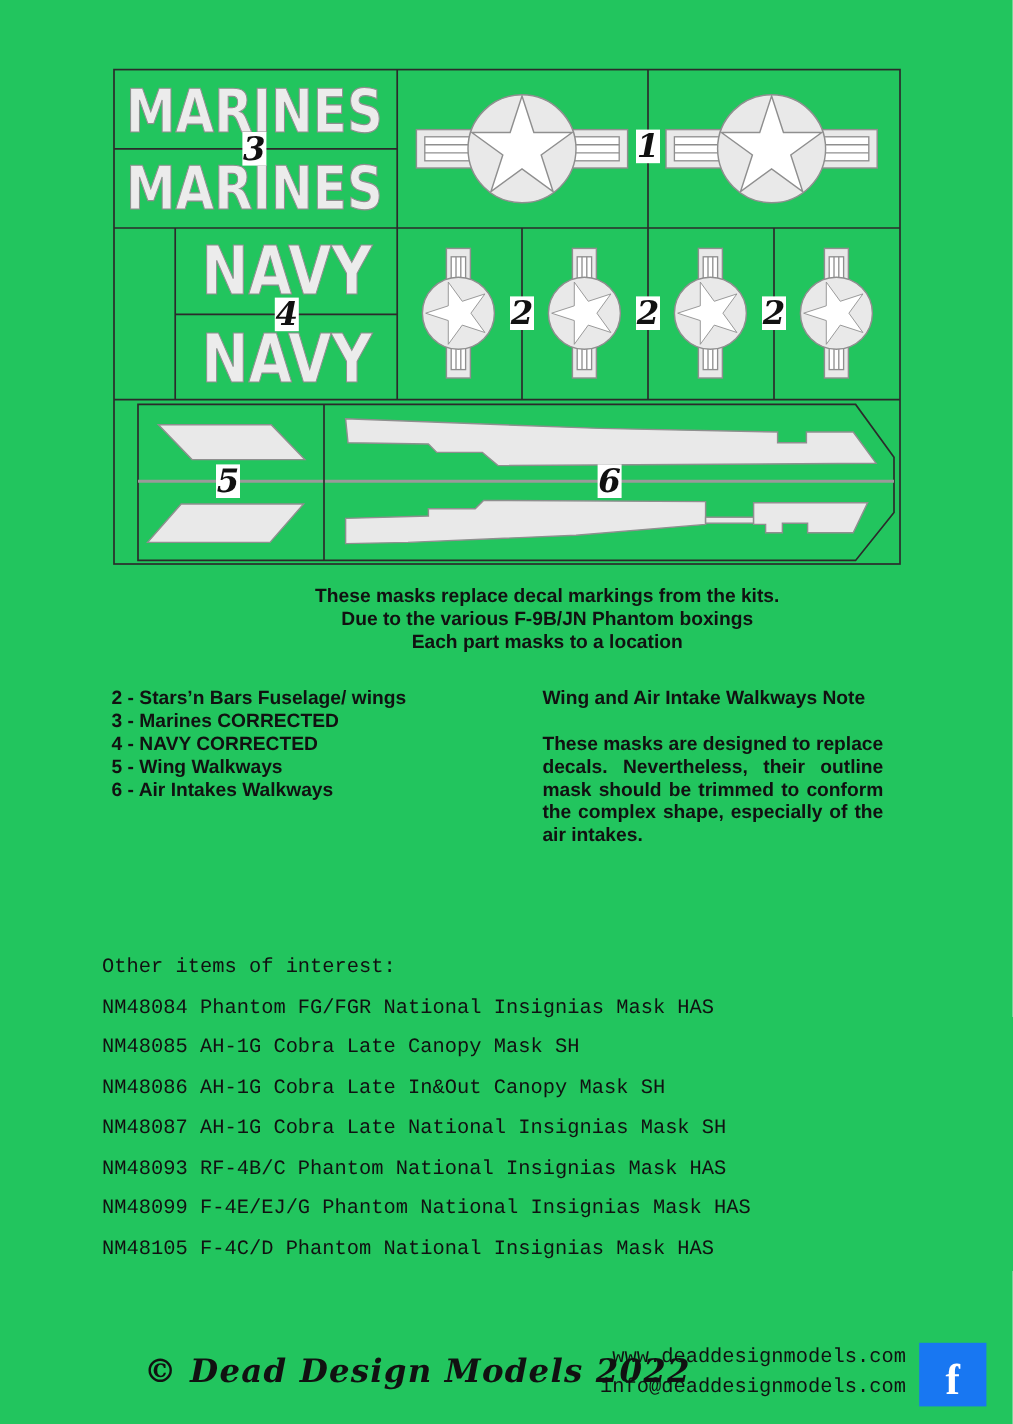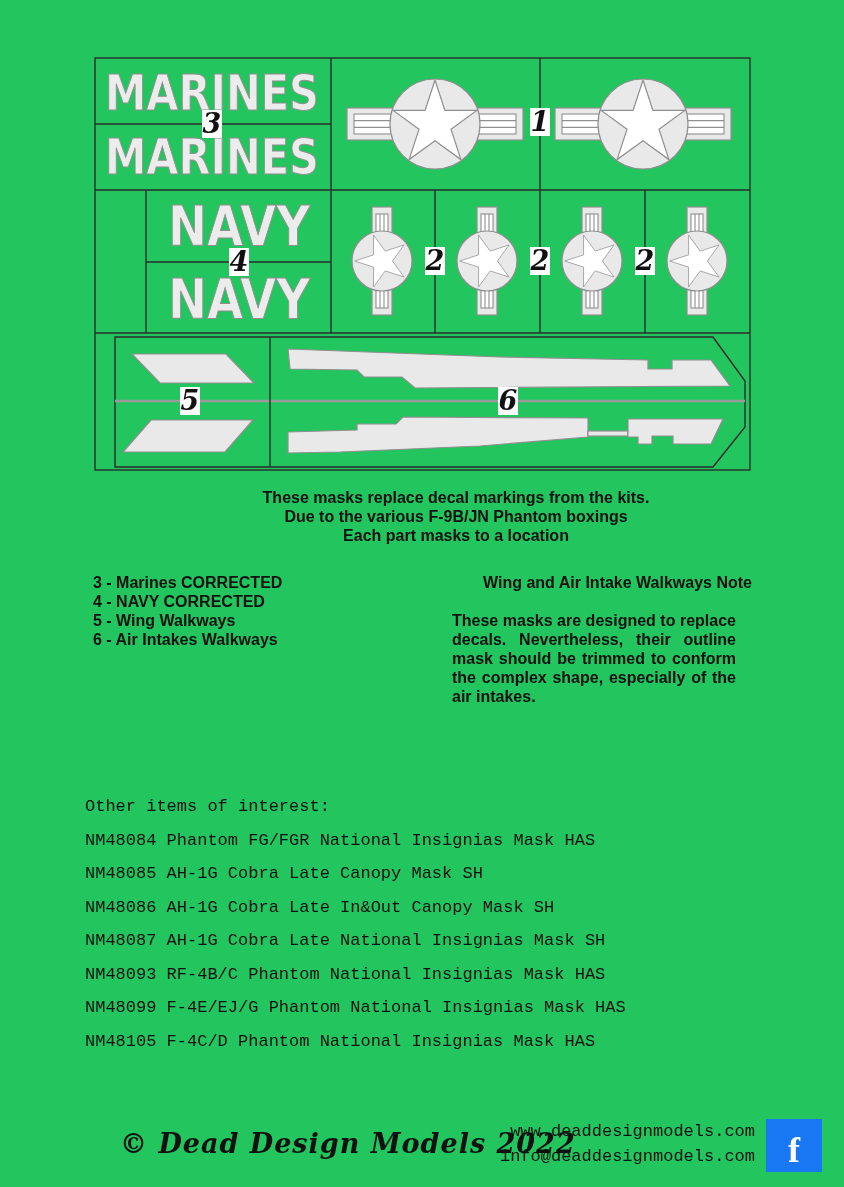--- a/index.html
+++ b/index.html
@@ -18,21 +18,21 @@
   .num{font-family:"DejaVu Serif",serif;font-style:italic;font-weight:700;
        font-size:27px;fill:#111;}
   .halo{fill:#ffffff;stroke:none;}
   
   .intro{position:absolute;left:0;top:488px;width:844px;text-align:center;
          font-size:16px;line-height:19px;font-weight:700;margin-left:34px;}
   .parts{position:absolute;left:93px;top:573px;width:330px;
          font-size:16px;line-height:19px;font-weight:700;}
   .note{position:absolute;left:452px;top:573px;width:300px;
         font-size:16px;line-height:19px;font-weight:700;}
-  .note-title{text-align:right;margin:0 0 19px 0;}
+  .note-title{text-align:left;margin:0 0 19px 0;}
   .note-body{text-align:justify;margin:19px 16px 0 0;}
   .other{position:absolute;left:85px;top:798px;width:620px;
          font-family:"Liberation Mono",monospace;font-weight:400;font-size:17px;}
   .other-heading{line-height:17px;margin:0 0 16px 0;}
   .other-item{line-height:17px;margin:16.5px 0 0 0;}
   
   .copyright{position:absolute;left:72px;top:1128px;
              font-family:"DejaVu Serif",serif;font-style:italic;font-weight:700;
              font-size:27px;letter-spacing:1px;margin-left:48px;}
   .contact{position:absolute;right:89px;top:1119px;width:300px;text-align:right;
@@ -136,20 +136,21 @@
     </g>
   </svg>
 
   <div class="intro">
     <div>These masks replace decal markings from the kits.</div>
     <div>Due to the various F-9B/JN Phantom boxings</div>
     <div>Each part masks to a location</div>
   </div>
 
   <div class="parts">
+    <div>2 - Stars’n Bars Fuselage/ wings</div>
     <div>3 - Marines CORRECTED</div>
     <div>4 - NAVY CORRECTED</div>
     <div>5 - Wing Walkways</div>
     <div>6 - Air Intakes Walkways</div>
   </div>
 
   <div class="note">
     <div class="note-title">Wing and Air Intake Walkways Note</div>
     <div class="note-body">These masks are designed to replace decals. Nevertheless, their outline mask should be trimmed to conform the complex shape, especially of the air intakes.</div>
   </div>

